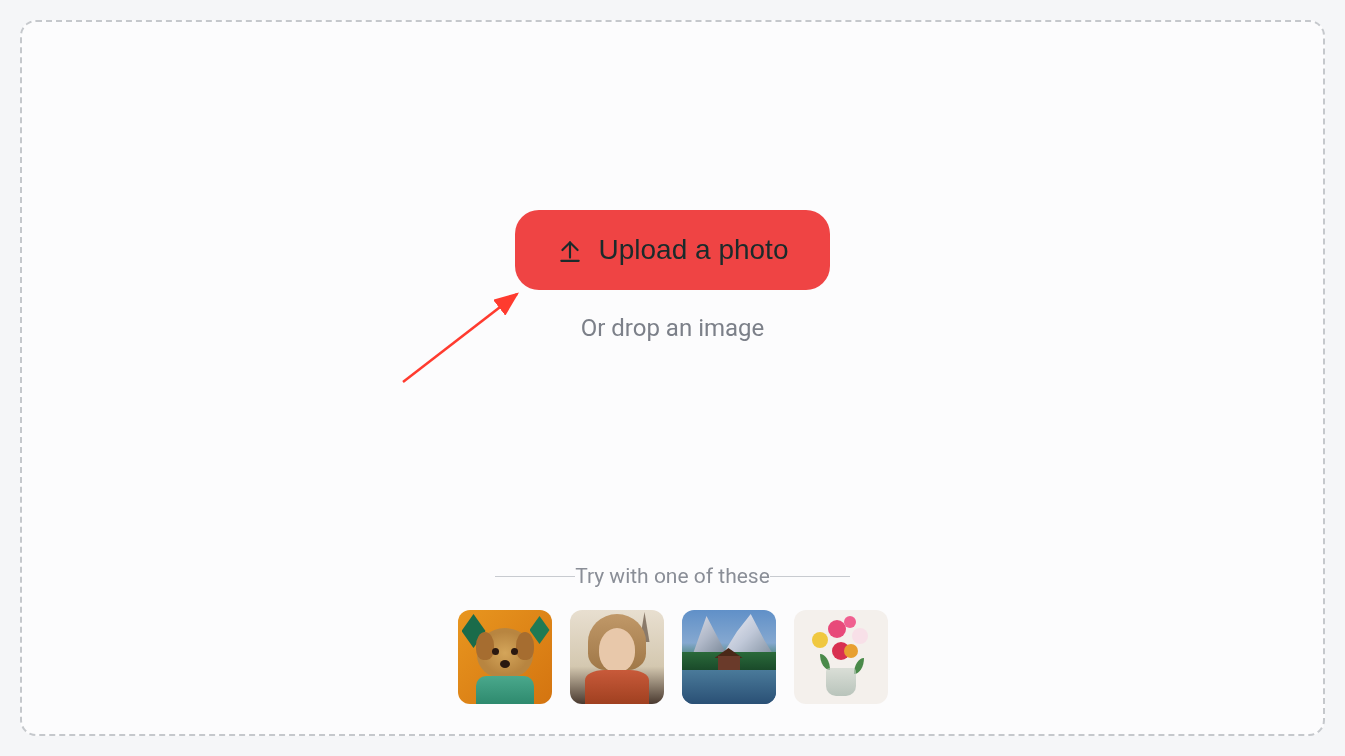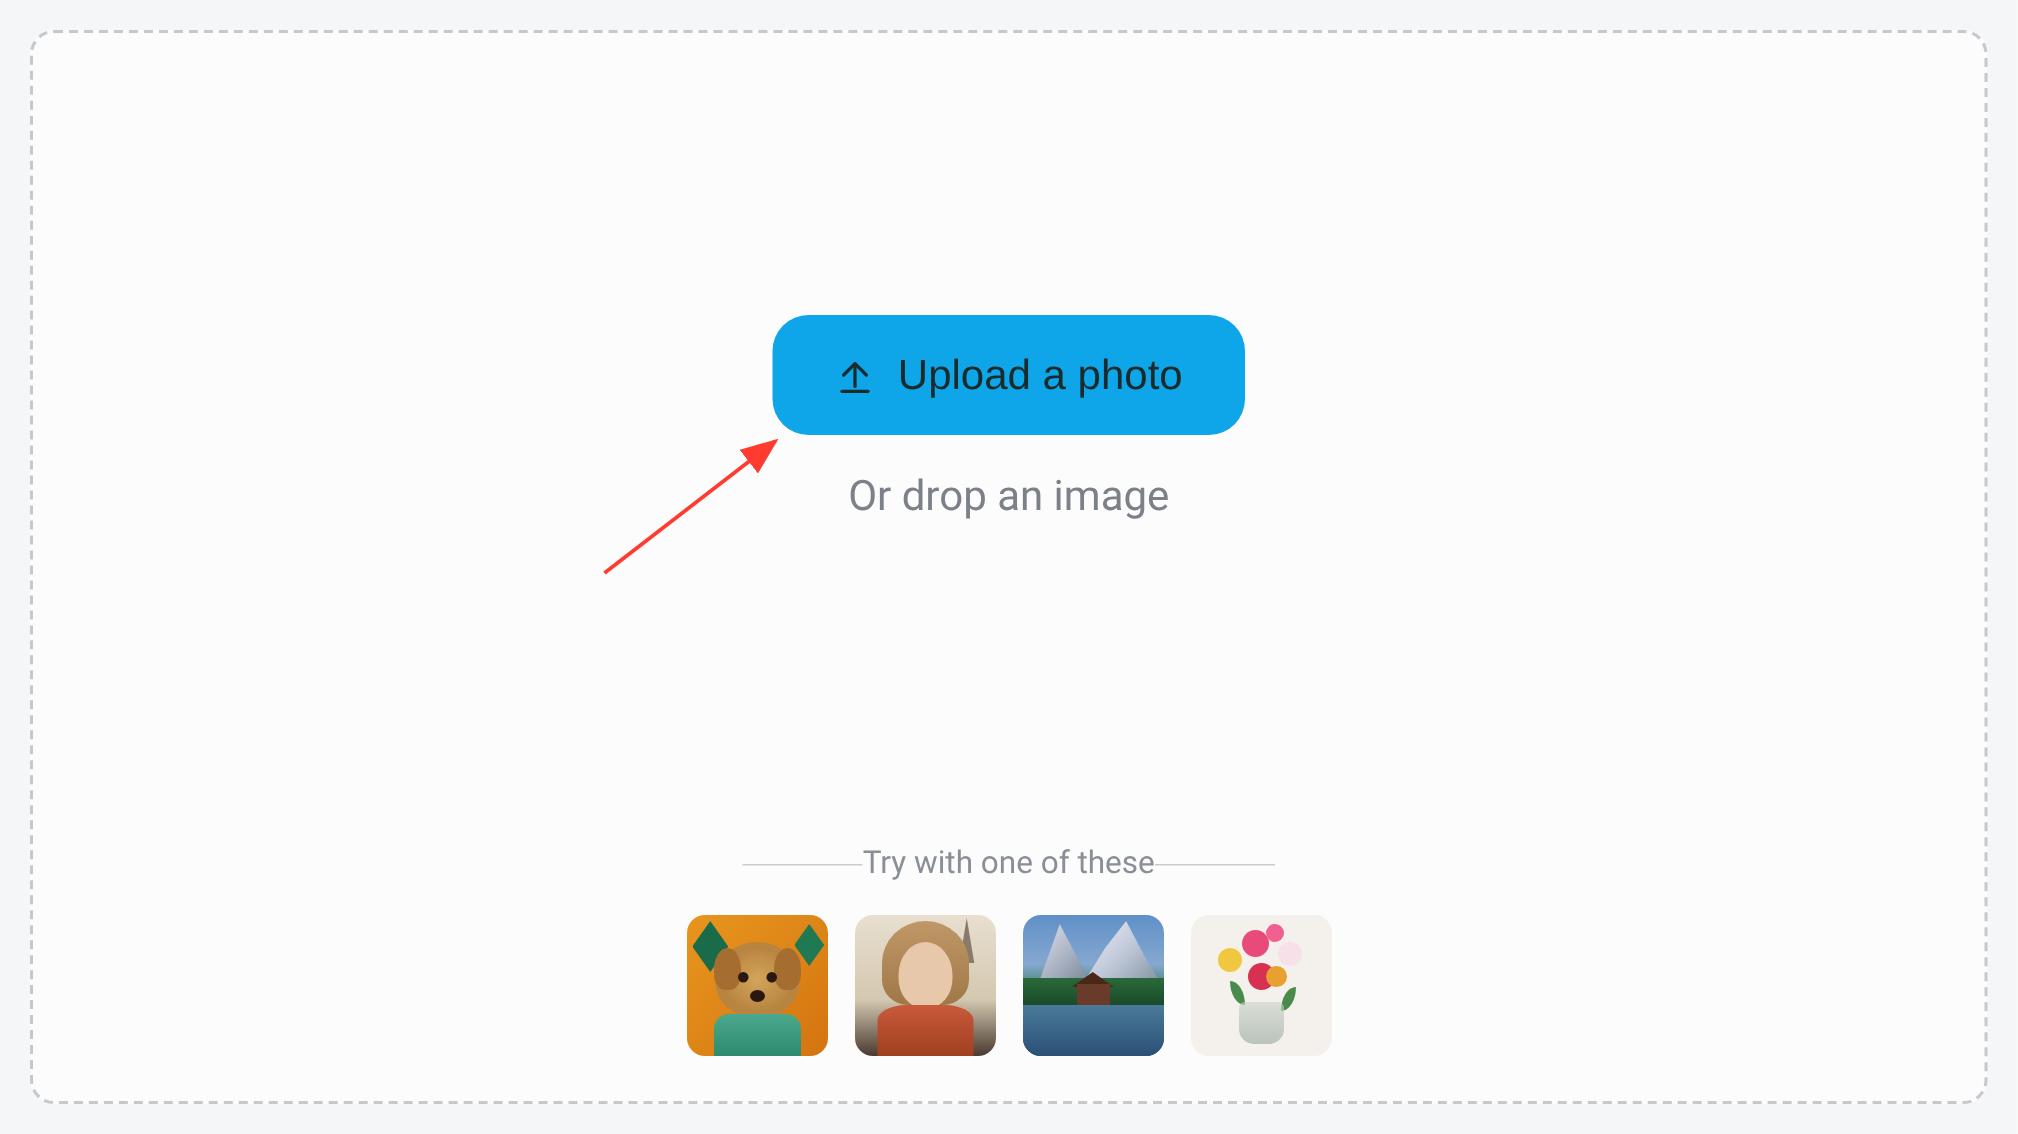--- a/index.html
+++ b/index.html
@@ -30,42 +30,42 @@
     }
     
     .upload-section {
       display: flex;
       flex-direction: column;
       align-items: center;
       margin-top: 188px;
     }
     
     .upload-button {
-      background: #0ea5e9;
+      background: #ef4444;
       border: none;
       border-radius: 24px;
       padding: 24px 42px;
       display: flex;
       align-items: center;
       gap: 16px;
       cursor: pointer;
       font-size: 28px;
       color: #1a2b2b;
       font-weight: 400;
     }
     
     .upload-icon {
       display: inline-flex;
       align-items: center;
       justify-content: center;
     }
     
     .drop-hint {
       margin-top: 24px;
-      font-size: 28px;
+      font-size: 24px;
       color: #7c8089;
       font-weight: 400;
     }
     
     .samples-section {
       position: absolute;
       bottom: 30px;
       left: 50%;
       transform: translateX(-50%);
       display: flex;

